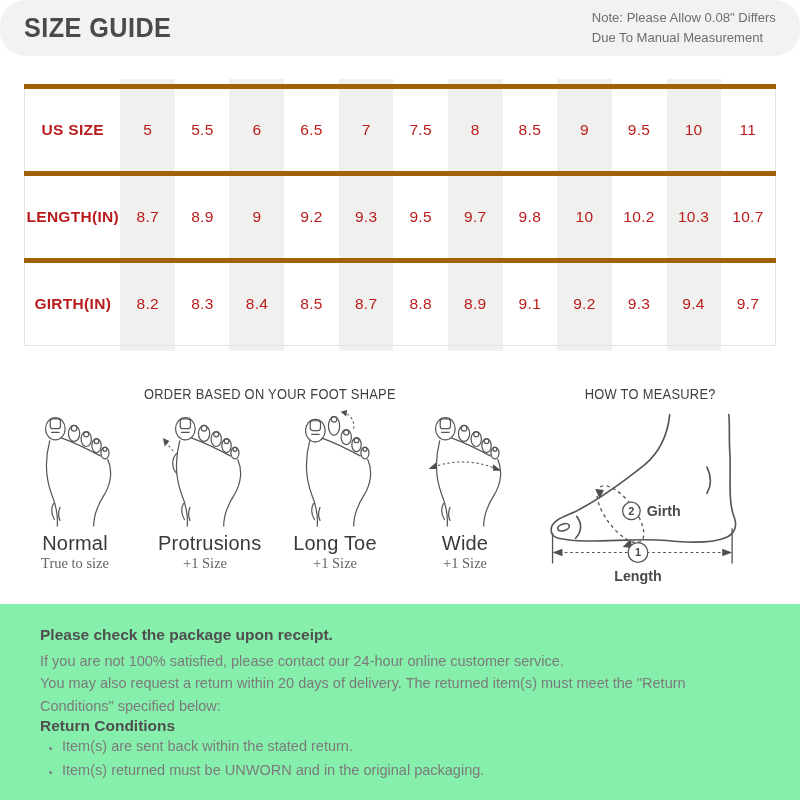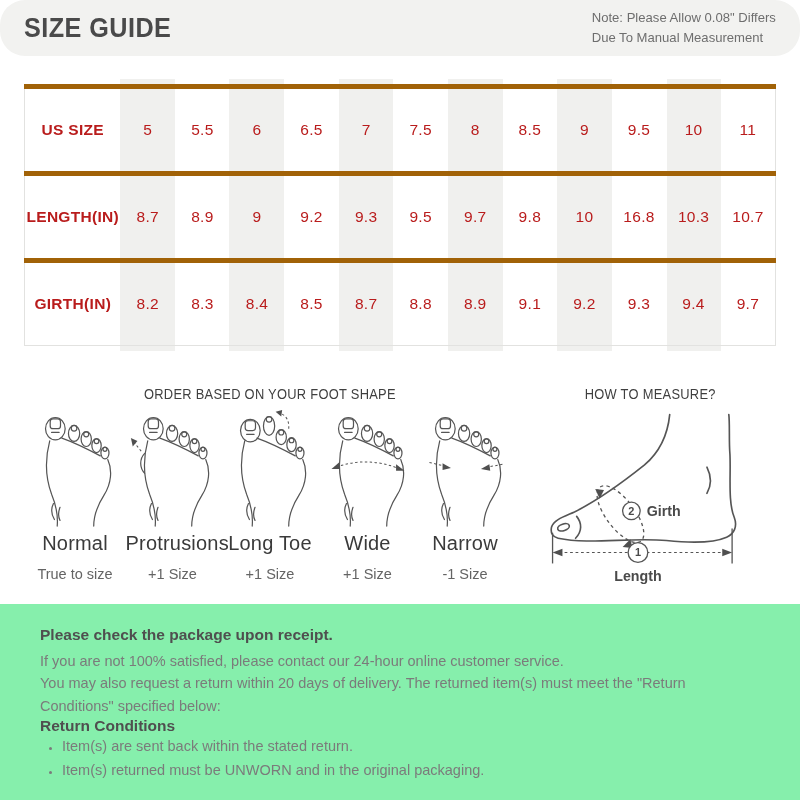--- a/index.html
+++ b/index.html
@@ -45,21 +45,21 @@
   .measure-col{flex:1;padding-left:8px;}
   .section-title{
     text-align:center;font-size:14px;font-weight:normal;color:#3f3f3f;
     letter-spacing:0.3px;margin-bottom:8px;
   }
   .section-title > span{display:inline-block;transform:scaleX(0.92);}
   .feet-row{display:flex;justify-content:space-between;padding:0 4px;}
   .foot-item{width:94px;text-align:center;}
   .foot-item svg{display:block;margin:0 auto;}
   .foot-name{font-size:20px;font-weight:normal;color:#3a3a3a;margin-top:5px;letter-spacing:0.2px;}
-  .foot-advice{font-size:14.5px;color:#646464;margin-top:11px;}
+  .foot-advice{font-size:14.5px;color:#646464;margin-top:0;font-family:Liberation Serif, serif;}
   .measure-fig{text-align:center;margin-top:4px;}
   .arrow{fill:#4f4f4f;stroke:none;}
   .dash{stroke-dasharray:2.6 2.6;}
   
   .footer-band{
     position:absolute;left:0;right:0;top:604px;bottom:0;
     background:#86efac;padding:22px 40px 0 40px;box-sizing:border-box;
   }
   .footer-band p{margin:0;}
   .pkg-heading{font-size:15.5px;font-weight:bold;color:#4f4f4f;margin-bottom:6px !important;}
@@ -164,21 +164,21 @@
       <td class="row-label">LENGTH(IN)</td>
       <td>8.7</td>
       <td>8.9</td>
       <td>9</td>
       <td>9.2</td>
       <td>9.3</td>
       <td>9.5</td>
       <td>9.7</td>
       <td>9.8</td>
       <td>10</td>
-      <td>16.8</td>
+      <td>10.2</td>
       <td>10.3</td>
       <td>10.7</td>
     </tr>
     <tr>
       <td class="row-label">GIRTH(IN)</td>
       <td>8.2</td>
       <td>8.3</td>
       <td>8.4</td>
       <td>8.5</td>
       <td>8.7</td>
@@ -235,31 +235,20 @@
         <svg width="94" height="117" viewBox="0 0 100 125">
           <use href="#footTop"></use>
           <path class="dash" d="M16,61 Q50,49 84,63" stroke="#555555" fill="none" stroke-width="1.1"></path>
           <polygon class="arrow" points="11,63 19,56 20,63"></polygon>
           <polygon class="arrow" points="89,65 80,58 80,65"></polygon>
         </svg>
         <div class="foot-name">Wide</div>
         <div class="foot-advice">+1 Size</div>
       </div>
 
-      <div class="foot-item">
-        <svg width="94" height="117" viewBox="0 0 100 125">
-          <use href="#footTop"></use>
-          <path class="dash" d="M12,56 L28,60" stroke="#555555" fill="none" stroke-width="1.1"></path>
-          <polygon class="arrow" points="35,62 26,57 26,64"></polygon>
-          <path class="dash" d="M90,58 L74,61" stroke="#555555" fill="none" stroke-width="1.1"></path>
-          <polygon class="arrow" points="67,63 76,58 77,65"></polygon>
-        </svg>
-        <div class="foot-name">Narrow</div>
-        <div class="foot-advice">-1 Size</div>
-      </div>
 
     </div>
   </div>
 
   <div class="measure-col">
     <div class="section-title">
       <span>HOW TO MEASURE?</span>
     </div>
     <div class="measure-fig">
       <svg width="208" height="181" viewBox="0 0 190 165">

